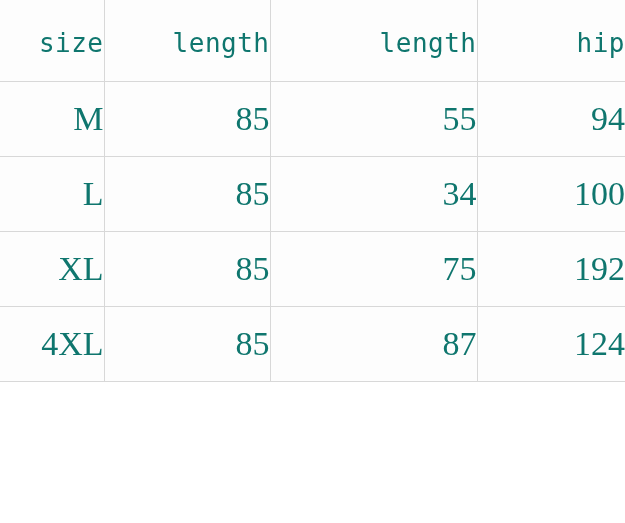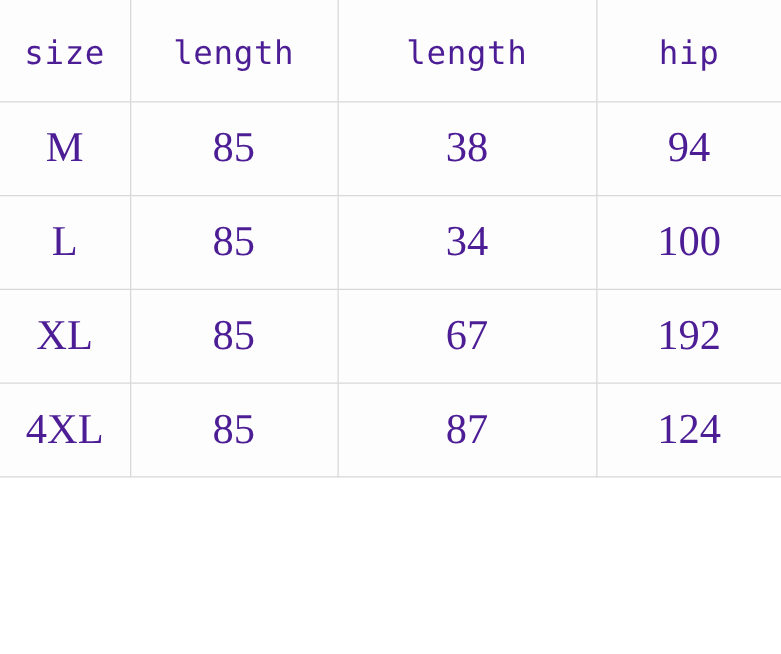--- a/index.html
+++ b/index.html
@@ -22,23 +22,23 @@
   }
 
   .size-table col.c-size   { width: 104px; }
   .size-table col.c-length { width: 166px; }
   .size-table col.c-waist  { width: 207px; }
   .size-table col.c-hip    { width: 148px; }
 
   .size-table th,
   .size-table td {
     padding: 0;
-    text-align: center;
+    text-align: right;
     vertical-align: middle;
-    color: #4c1d95;
+    color: #0f766e;
     border-right: 1px solid #d8d8d8;
     border-bottom: 1px solid #d8d8d8;
     background: #fdfdfd;
   }
 
   .size-table th:last-child,
   .size-table td:last-child {
     border-right: none;
   }
 
@@ -77,33 +77,33 @@
       <th>size</th>
       <th>length</th>
       <th>length</th>
       <th>hip</th>
     </tr>
   </thead>
   <tbody>
     <tr>
       <td>M</td>
       <td>85</td>
-      <td>38</td>
+      <td>55</td>
       <td>94</td>
     </tr>
     <tr>
       <td>L</td>
       <td>85</td>
       <td>34</td>
       <td>100</td>
     </tr>
     <tr>
       <td>XL</td>
       <td>85</td>
-      <td>67</td>
+      <td>75</td>
       <td>192</td>
     </tr>
     <tr>
       <td>4XL</td>
       <td>85</td>
       <td>87</td>
       <td>124</td>
     </tr>
   </tbody>
 </table>

